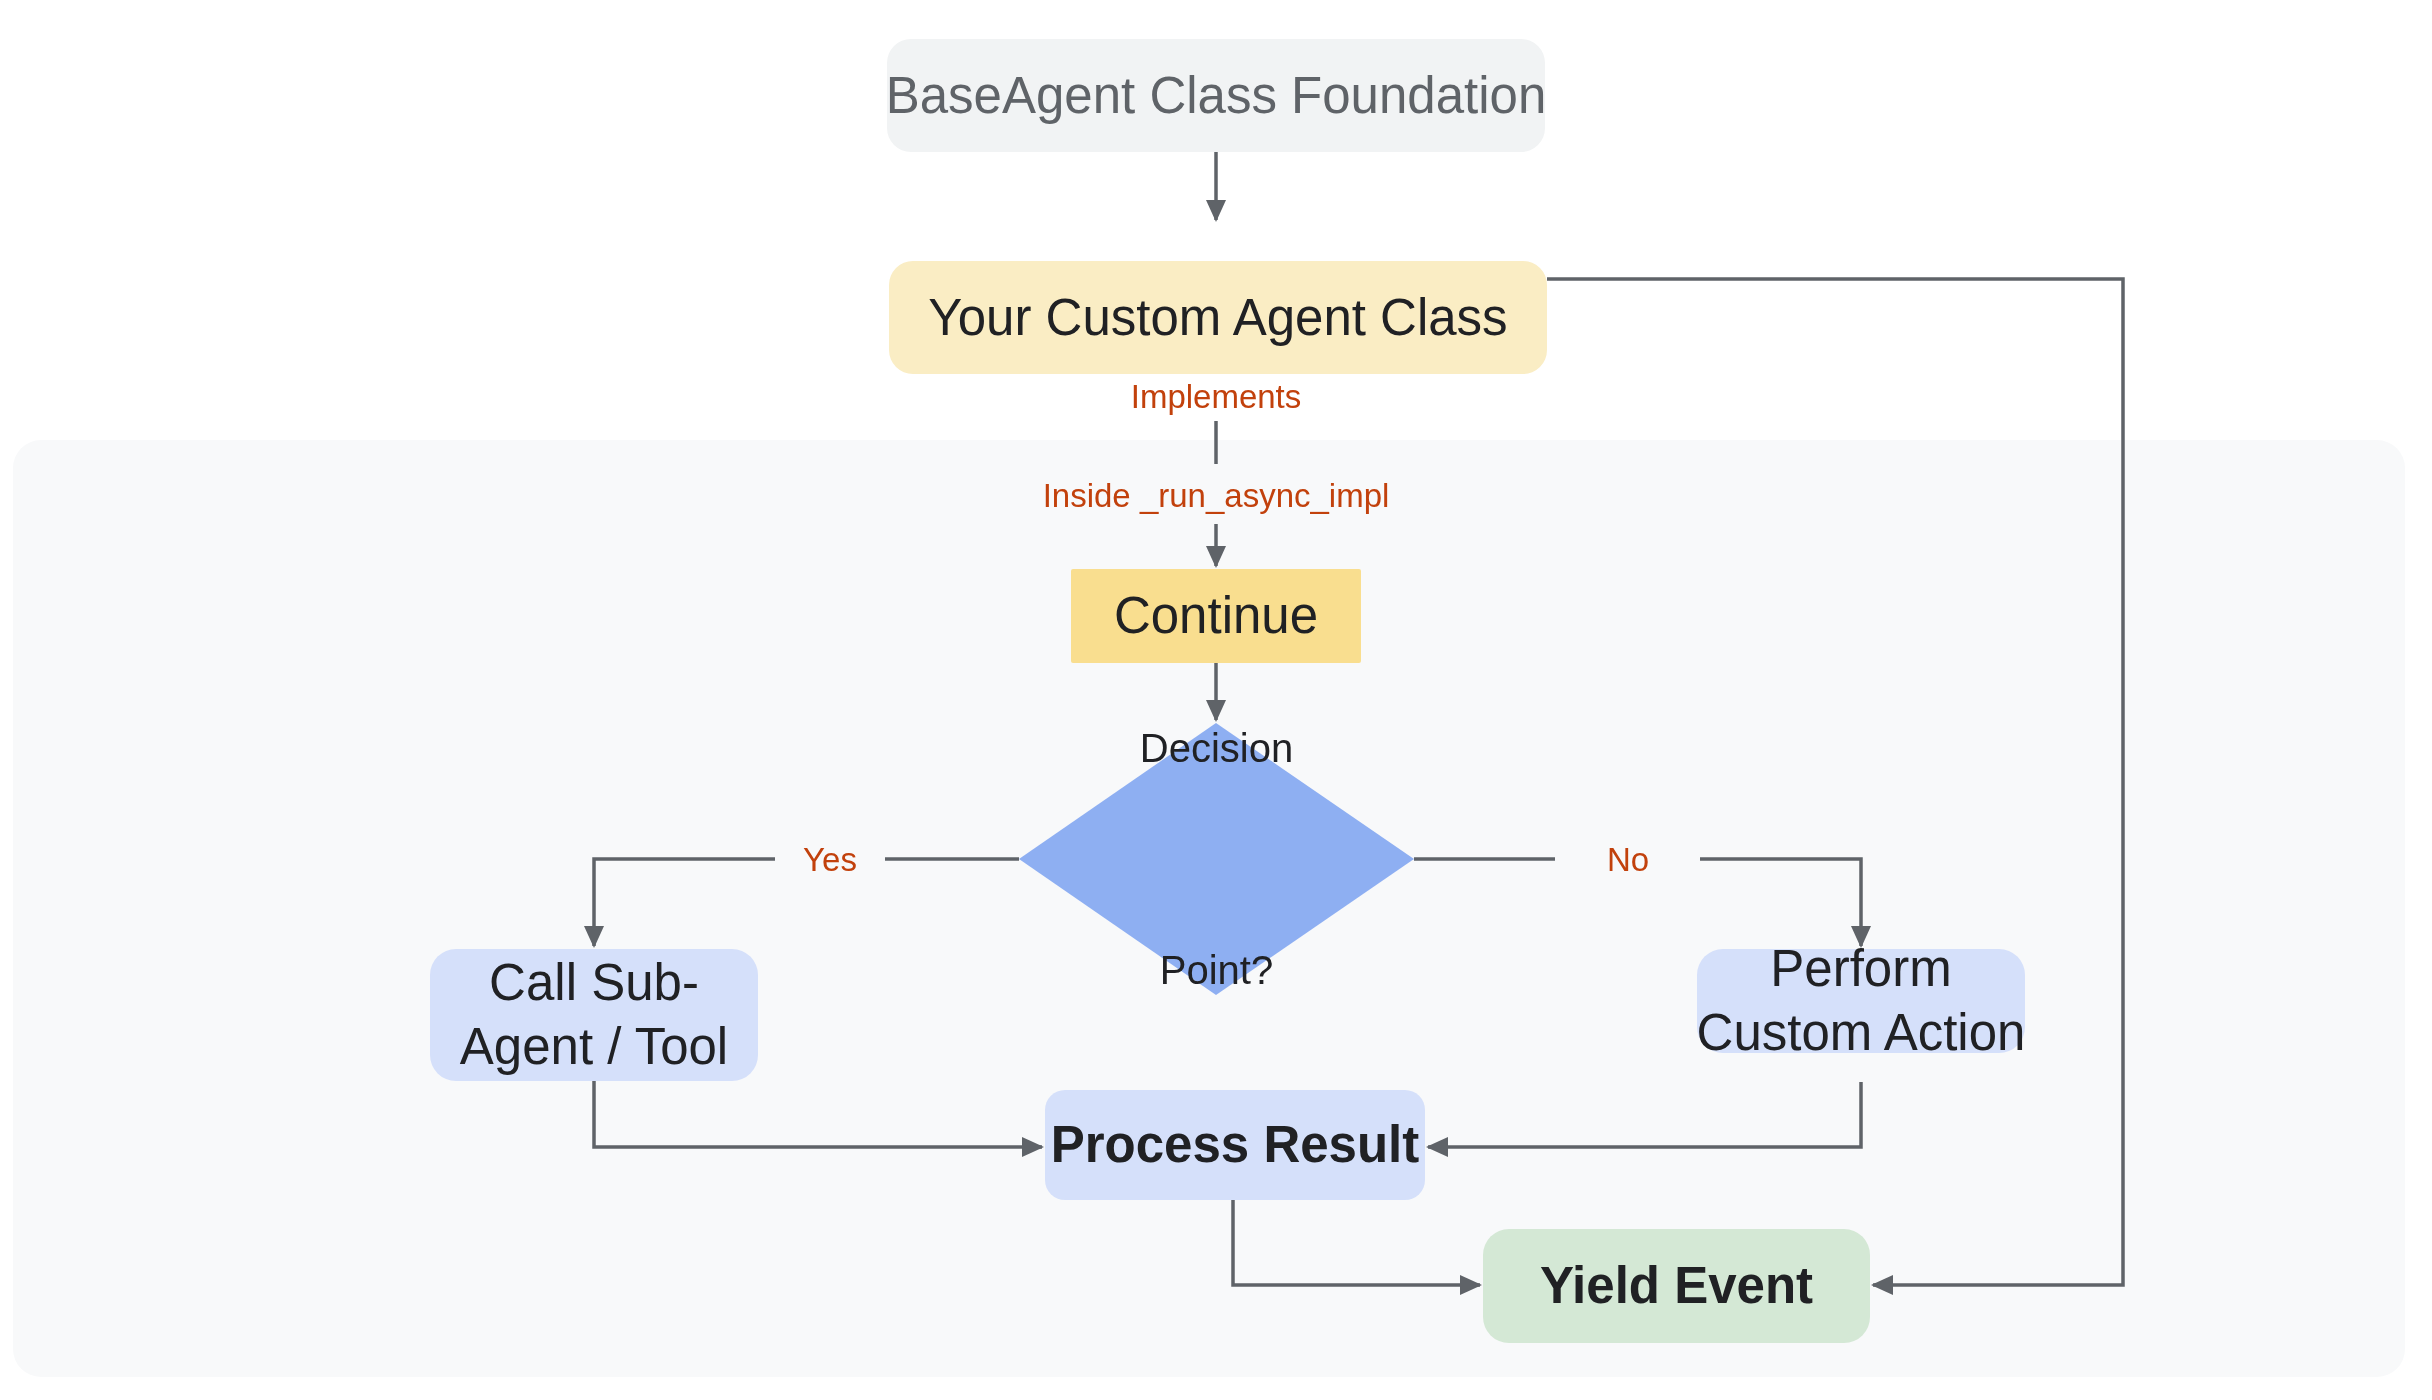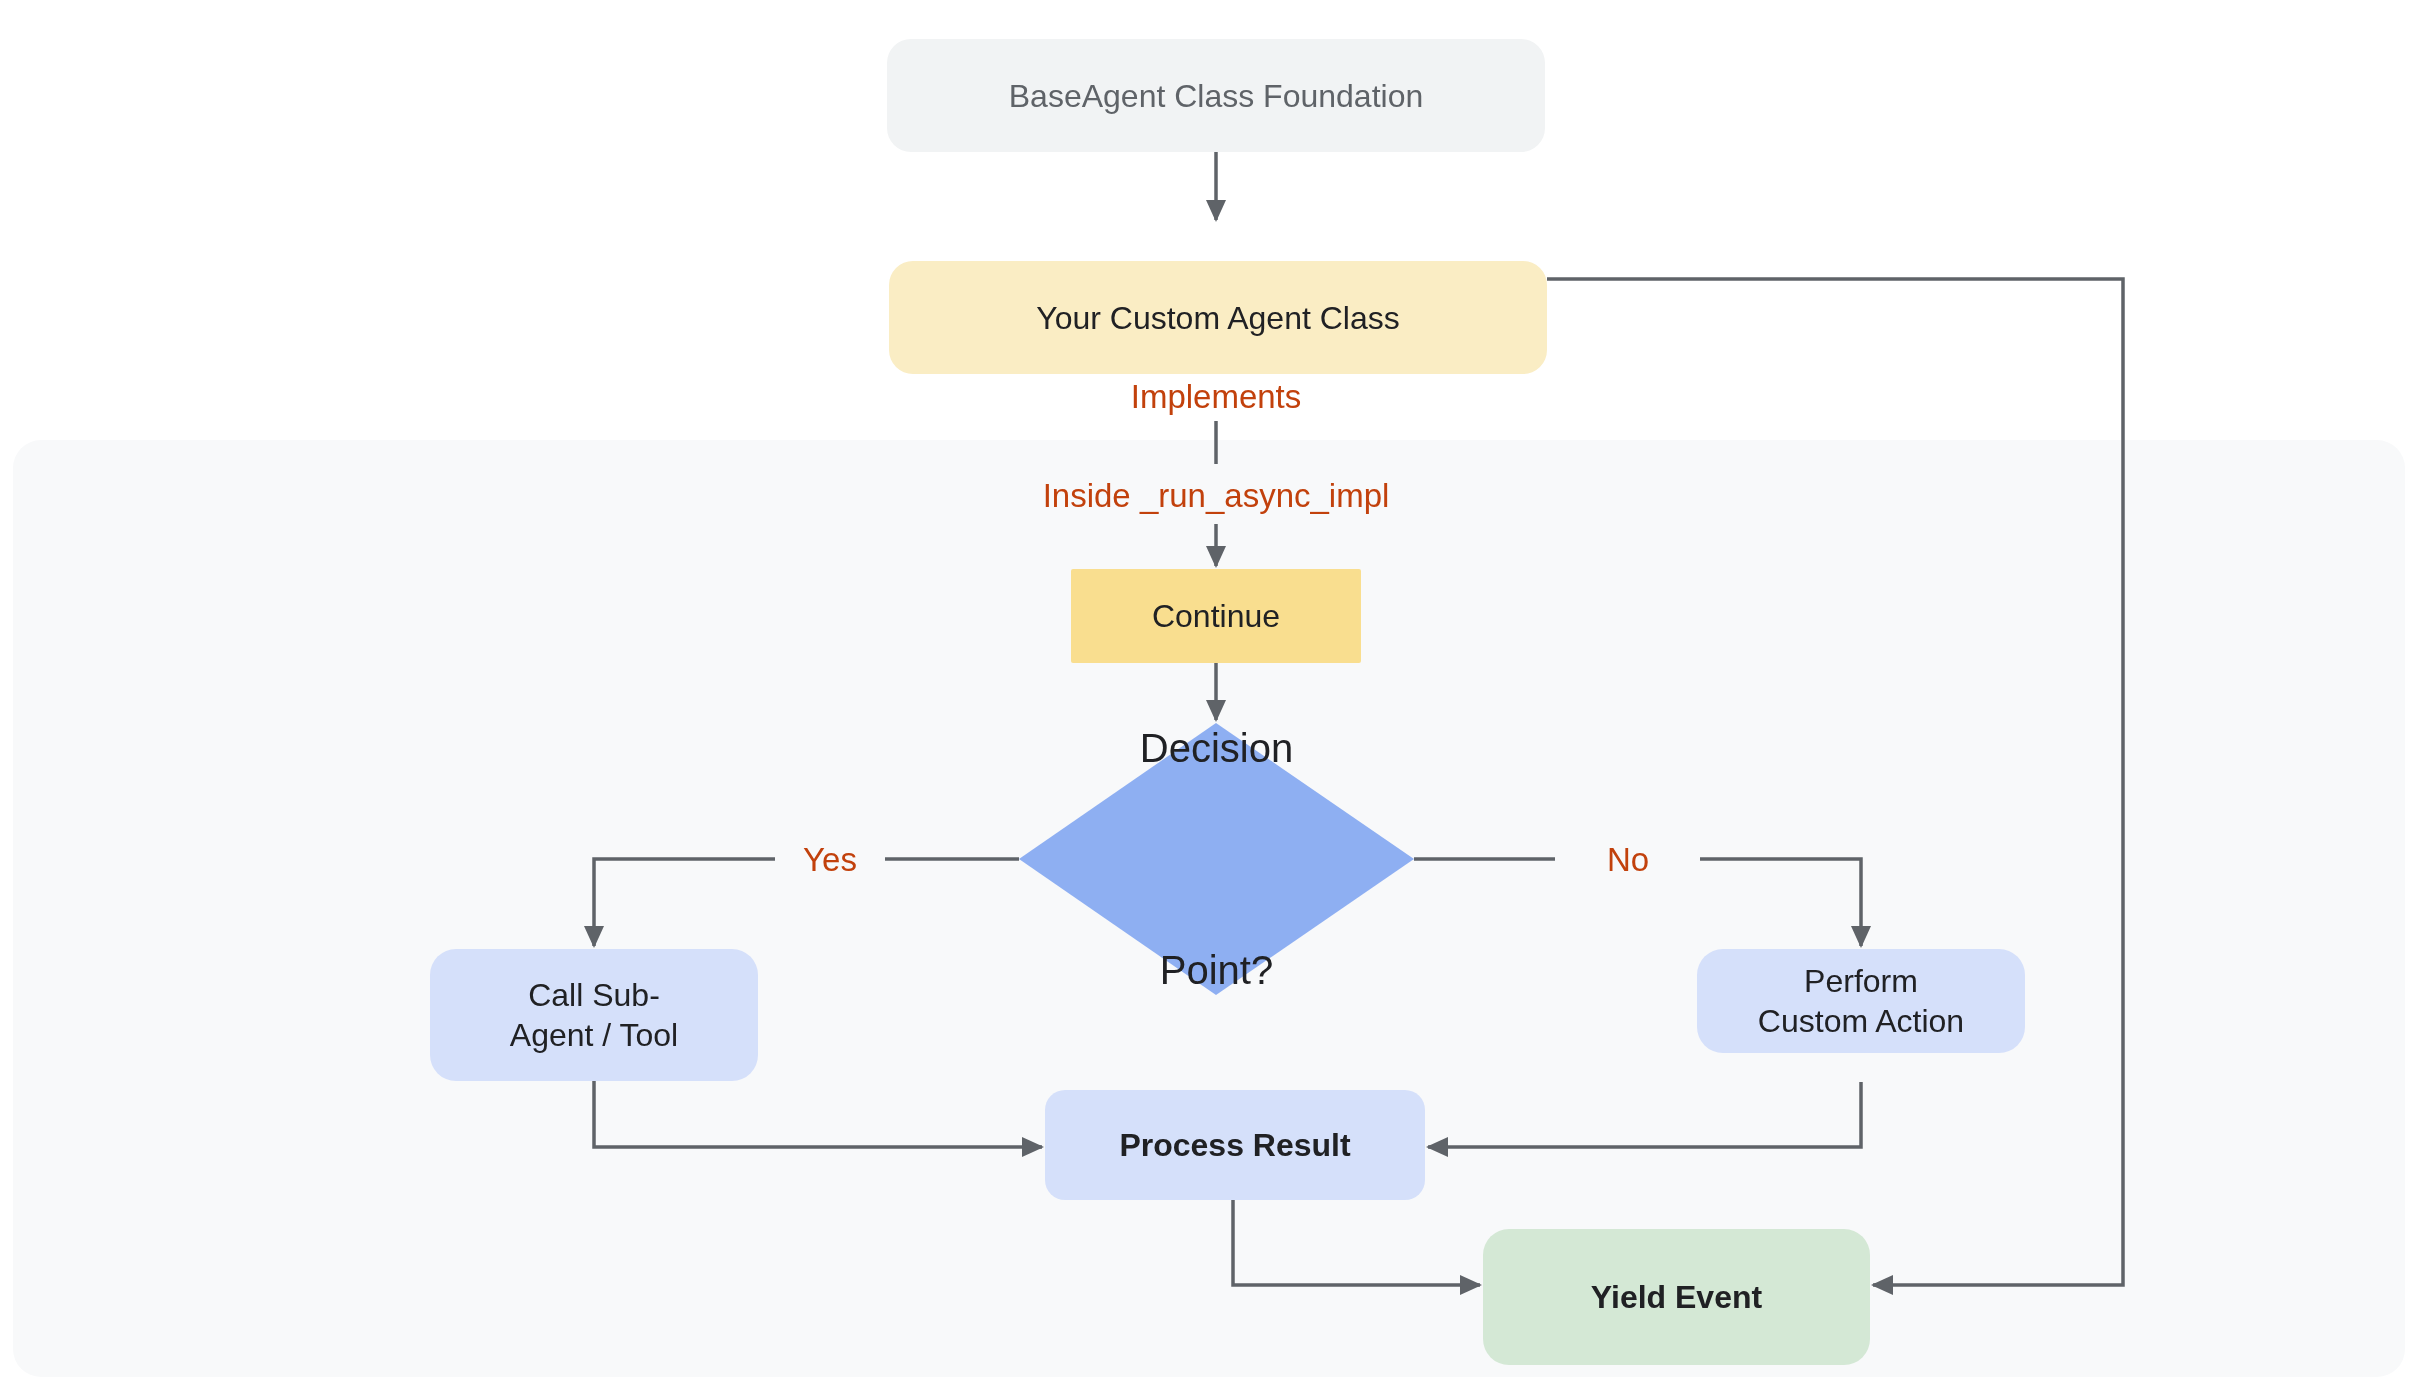--- a/index.html
+++ b/index.html
@@ -30,33 +30,33 @@
     stroke-width: 3.5;
   }
   .node {
     position: absolute;
     display: flex;
     flex-direction: column;
     align-items: center;
     justify-content: center;
     text-align: center;
     color: #202124;
-    font-size: 32px;
+    font-size: 51px;
     line-height: 1.25;
     border-radius: 24px;
     box-sizing: border-box;
   }
   .node span { white-space: nowrap; }
   #node-foundation      { left: 887px;  top: 39px;   width: 658px; height: 113px; color: #5F6368; }
   #node-custom-agent    { left: 889px;  top: 223px;  width: 658px; height: 113px; }
   #node-continue        { left: 1071px; top: 569px;  width: 290px; height: 94px;  border-radius: 2px; }
   #node-call-sub-agent  { left: 430px;  top: 949px;  width: 328px; height: 132px; border-radius: 26px; }
   #node-perform-custom  { left: 1697px; top: 949px;  width: 328px; height: 104px; border-radius: 26px; }
   #node-process-result  { left: 1045px; top: 1090px; width: 380px; height: 110px; font-weight: 600; border-radius: 20px; }
-  #node-yield-event     { left: 1483px; top: 1229px; width: 387px; height: 136px; font-weight: 600; border-radius: 26px; }
+  #node-yield-event     { left: 1483px; top: 1229px; width: 387px; height: 114px; font-weight: 600; border-radius: 26px; }
   #node-decision-label  {
     position: absolute;
     left: 1019px; top: 723px;
     width: 395px; height: 272px;
     display: flex; flex-direction: column;
     align-items: center; justify-content: space-between;
     text-align: center;
     color: #202124; font-size: 40px; line-height: 1.25;
   }
   .edge-label {

